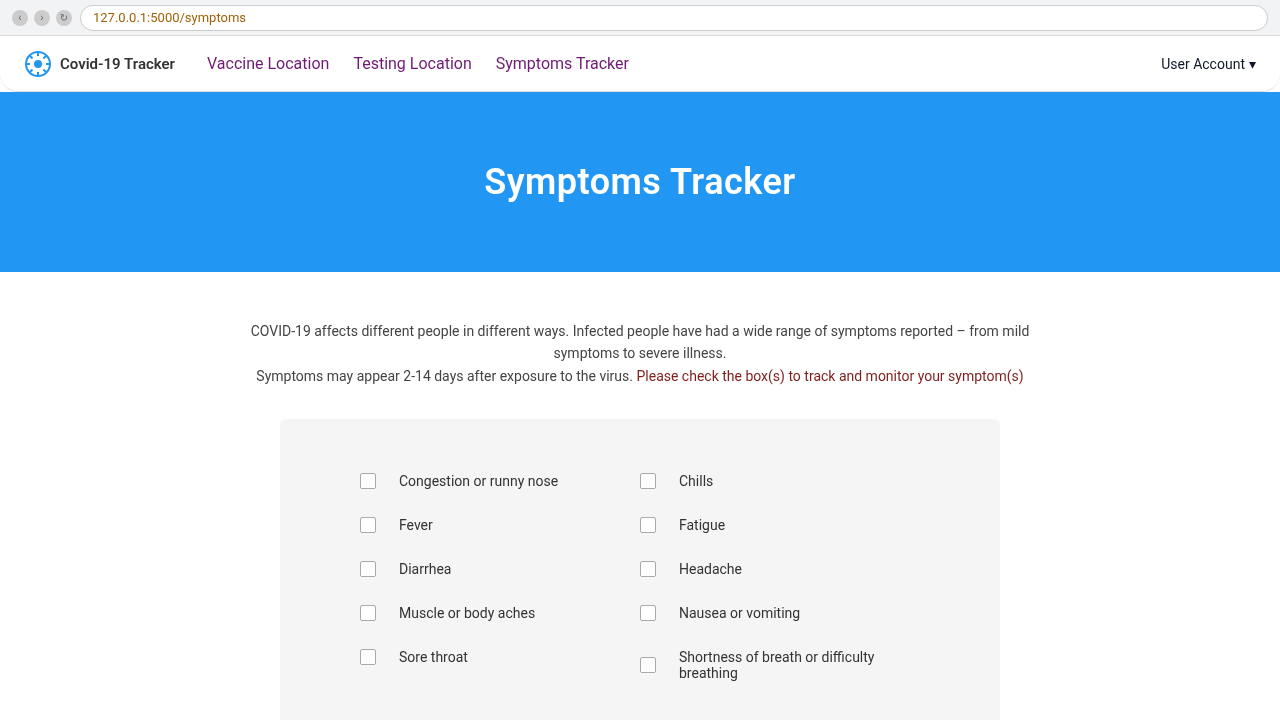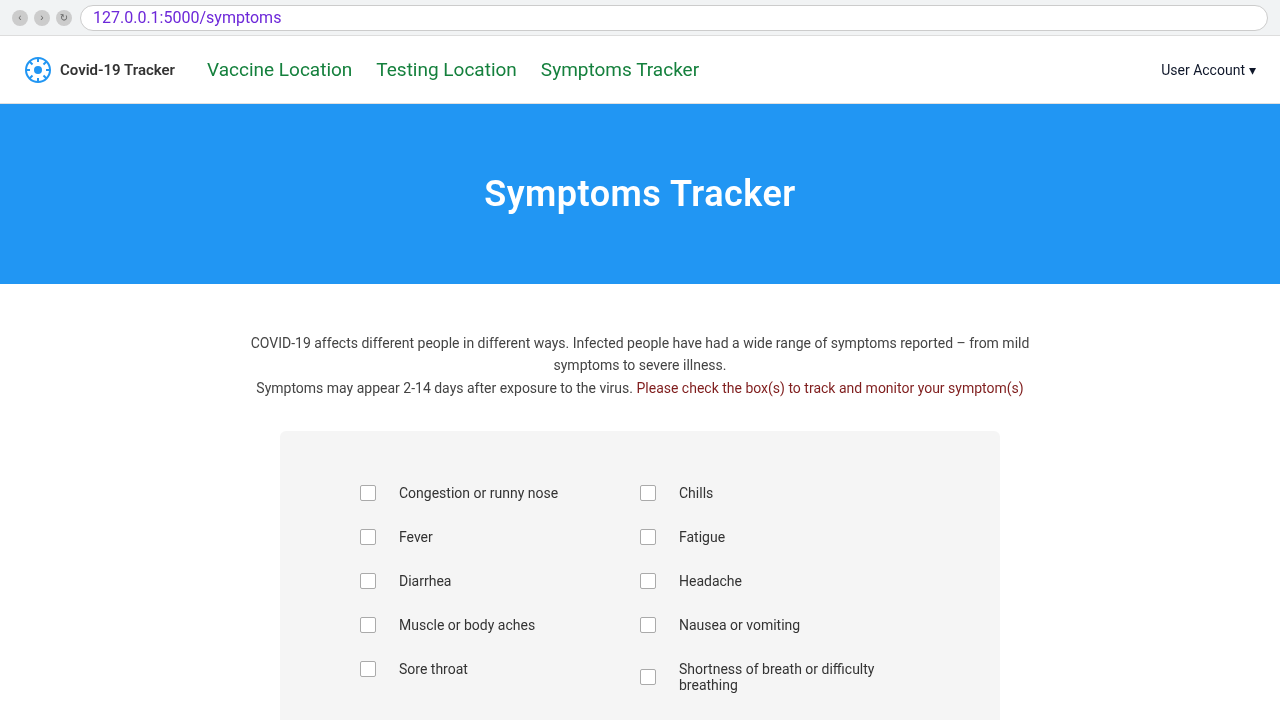--- a/index.html
+++ b/index.html
@@ -48,33 +48,34 @@
 
     .address-bar {
       flex: 1;
       background: #fff;
       border: 1px solid #ccc;
       border-radius: 20px;
       height: 26px;
       display: flex;
       align-items: center;
       padding: 0 12px;
-      font-size: 16px;
-      color: #6d28d9;
+      font-size: 13px;
+      color: #a16207;
     }
 
     
     .navbar {
       background: #ffffff;
       border-bottom: 1px solid #e0e0e0;
-      height: 68px;
+      height: 56px;
       display: flex;
       align-items: center;
       padding: 0 24px;
       justify-content: space-between;
+      border-radius: 18px;
     }
 
     .navbar-left {
       display: flex;
       align-items: center;
       gap: 32px;
     }
 
     .brand {
       display: flex;
@@ -89,23 +90,23 @@
       width: 28px;
       height: 28px;
     }
 
     .nav-links {
       display: flex;
       gap: 24px;
     }
 
     .nav-link {
-      color: #15803d;
+      color: #701a75;
       text-decoration: none;
-      font-size: 19px;
+      font-size: 16px;
       cursor: pointer;
     }
 
     .navbar-right {
       display: flex;
       align-items: center;
     }
 
     .user-account {
       display: flex;

